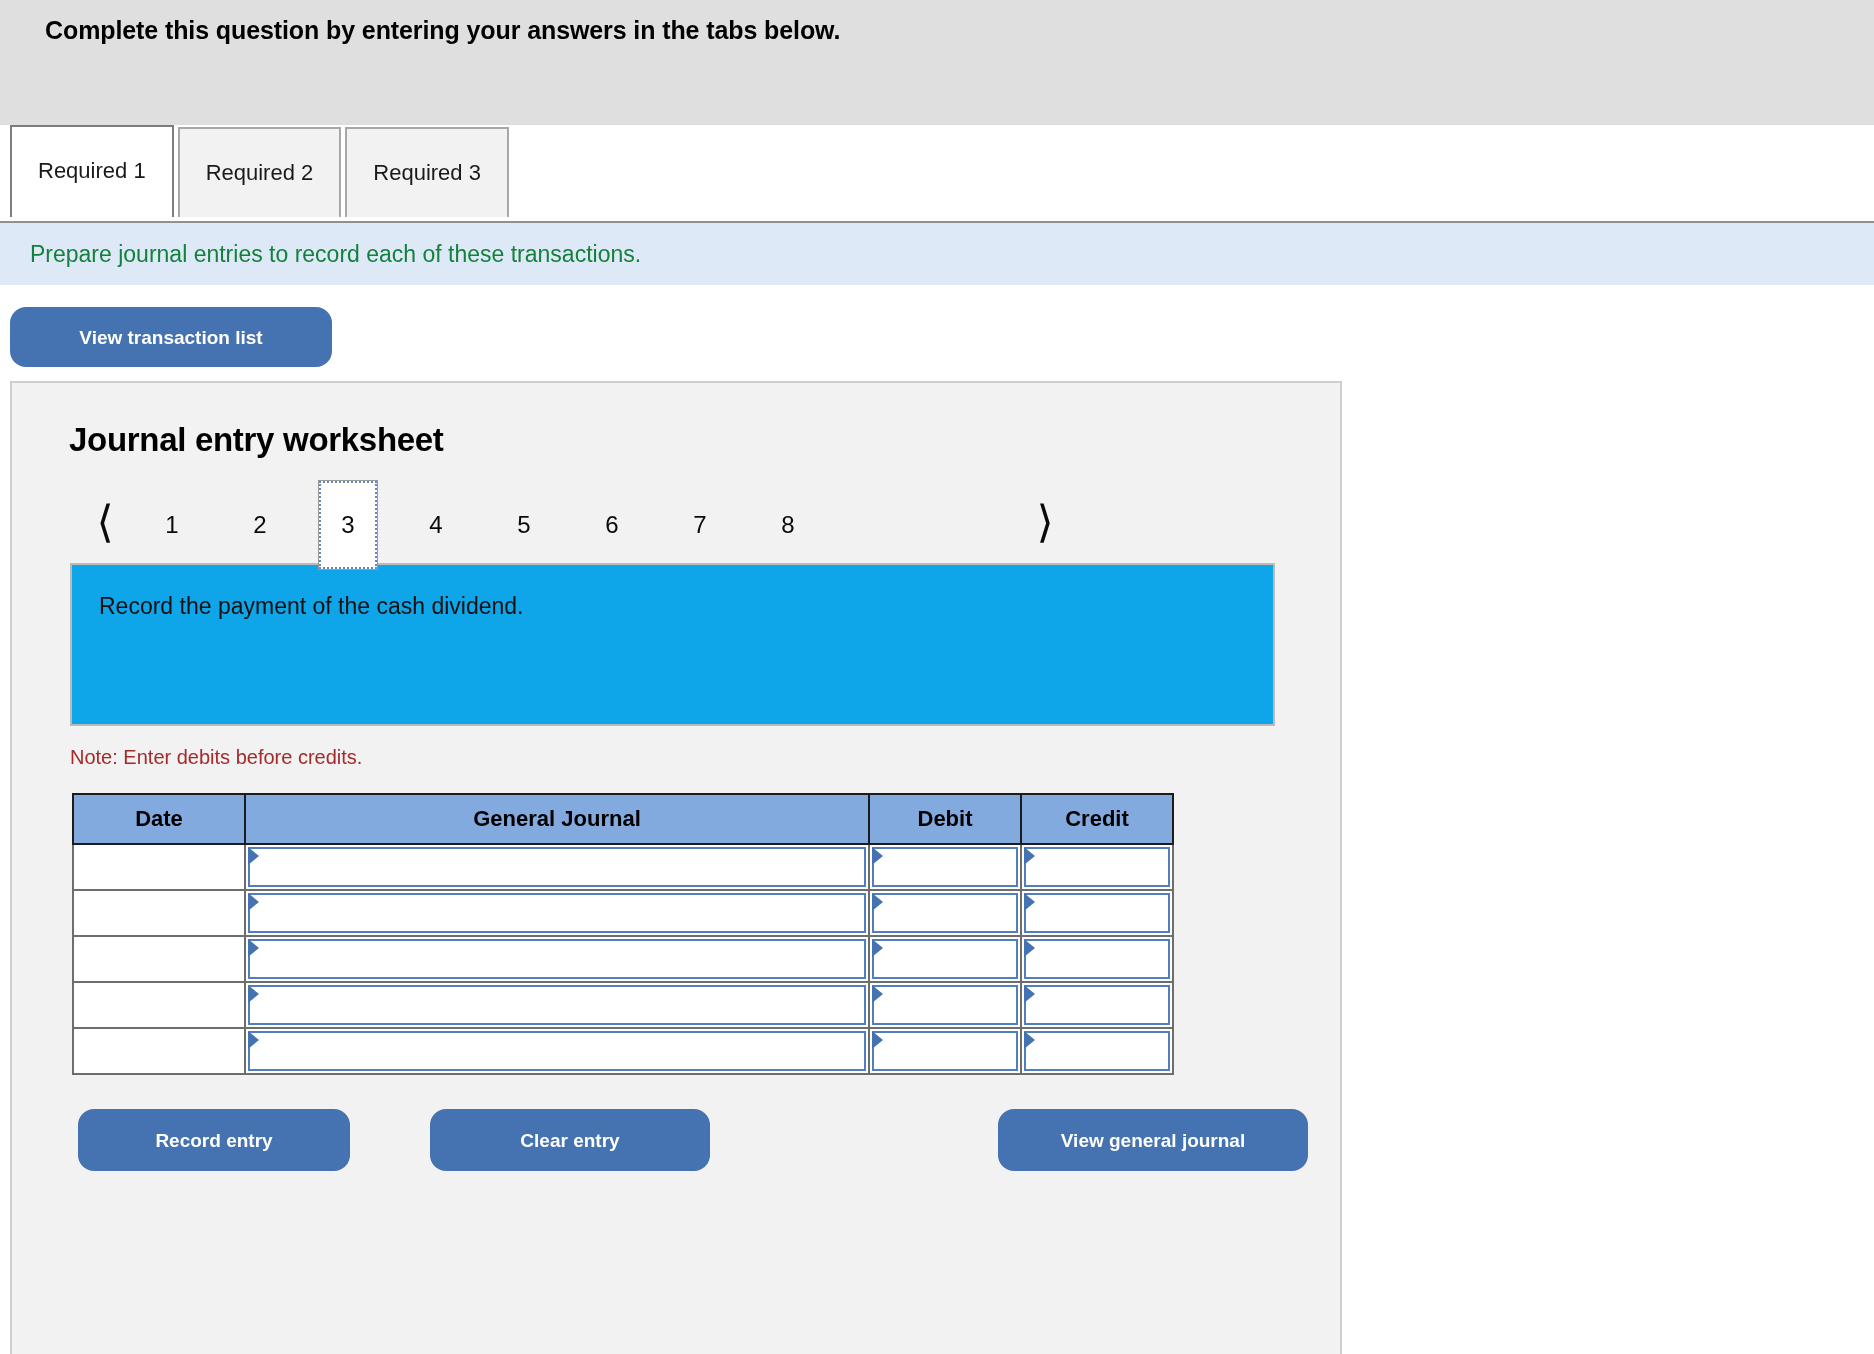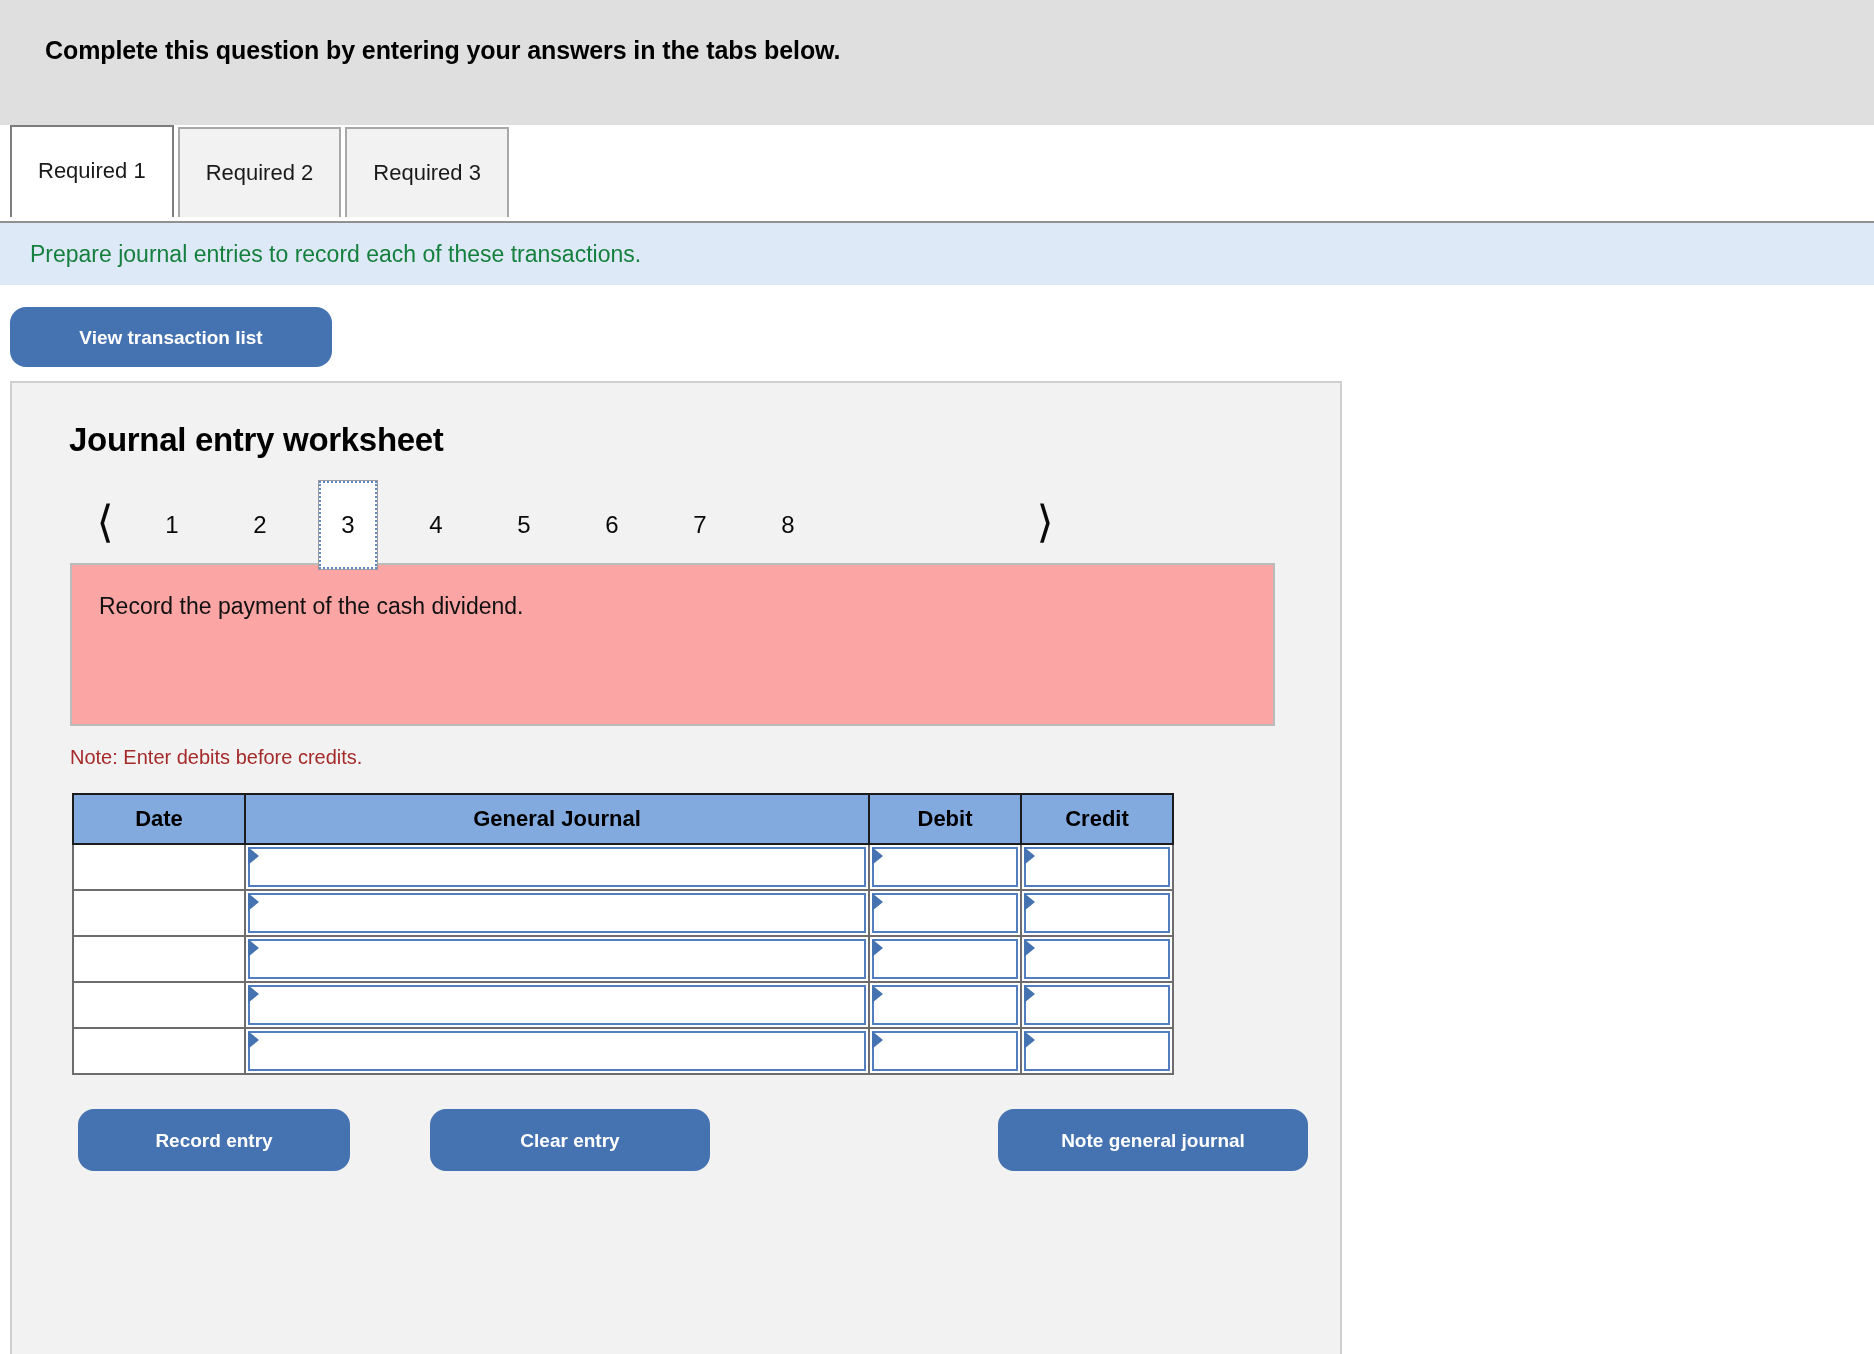--- a/index.html
+++ b/index.html
@@ -13,21 +13,21 @@
     font-family: "Liberation Sans", sans-serif;
     color: #000000;
     overflow: hidden;
   }
 
   
   .top-banner {
     background: #dfdfdf;
     height: 125px;
     box-sizing: border-box;
-    padding: 36px 0 0 45px;
+    padding: 16px 0 0 45px;
   }
   .top-banner-text {
     font-size: 25px;
     font-weight: bold;
     letter-spacing: -0.1px;
     color: #000;
   }
 
   
   .tab-strip {
@@ -171,21 +171,21 @@
     right: 272px;
     top: 0;
   }
 
   
   .desc-box {
     margin: 0 0 0 58px;
     width: 1205px;
     height: 163px;
     box-sizing: border-box;
-    background: #fca5a5;
+    background: #0ea5e9;
     border: 2px solid #bbbbbb;
     padding: 28px 0 0 27px;
     font-size: 23px;
     color: #111;
   }
 
   .note-text {
     margin: 20px 0 0 58px;
     font-size: 20px;
     color: #a52a2a;
@@ -368,16 +368,16 @@
           </td>
         <td>
             <div class="cell-input"></div>
           </td>
       </tr>
     </tbody>
   </table>
 
   <div class="actions">
     <button class="btn btn-record">Record entry</button><button class="btn btn-clear">Clear entry</button>
-    <button class="btn btn-viewgj">Note general journal</button>
+    <button class="btn btn-viewgj">View general journal</button>
   </div>
 
 </div>
 
 </body></html>

